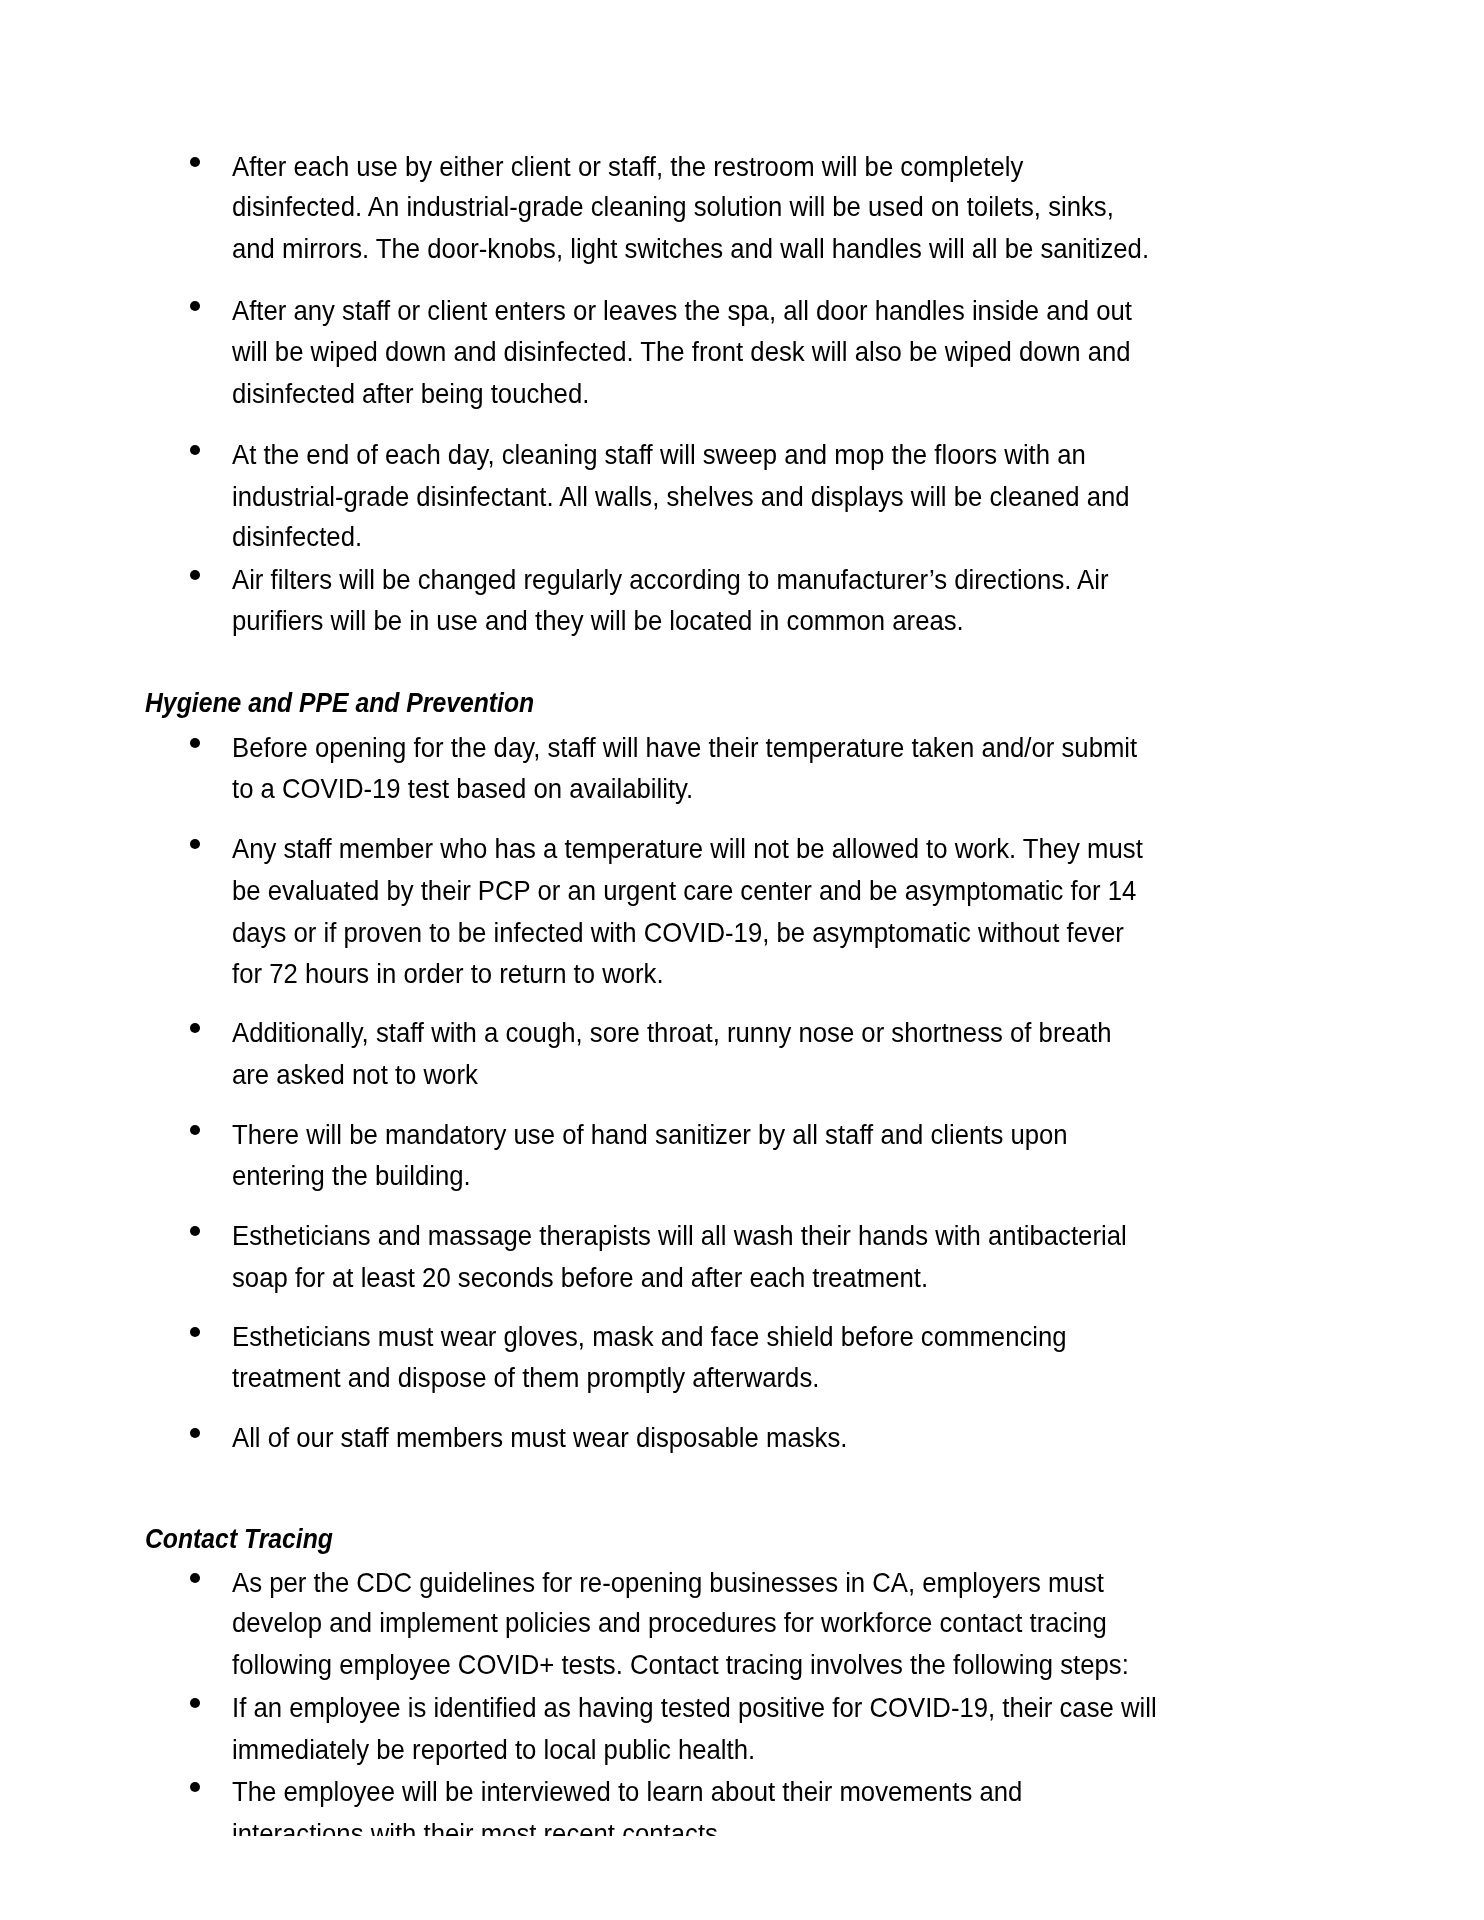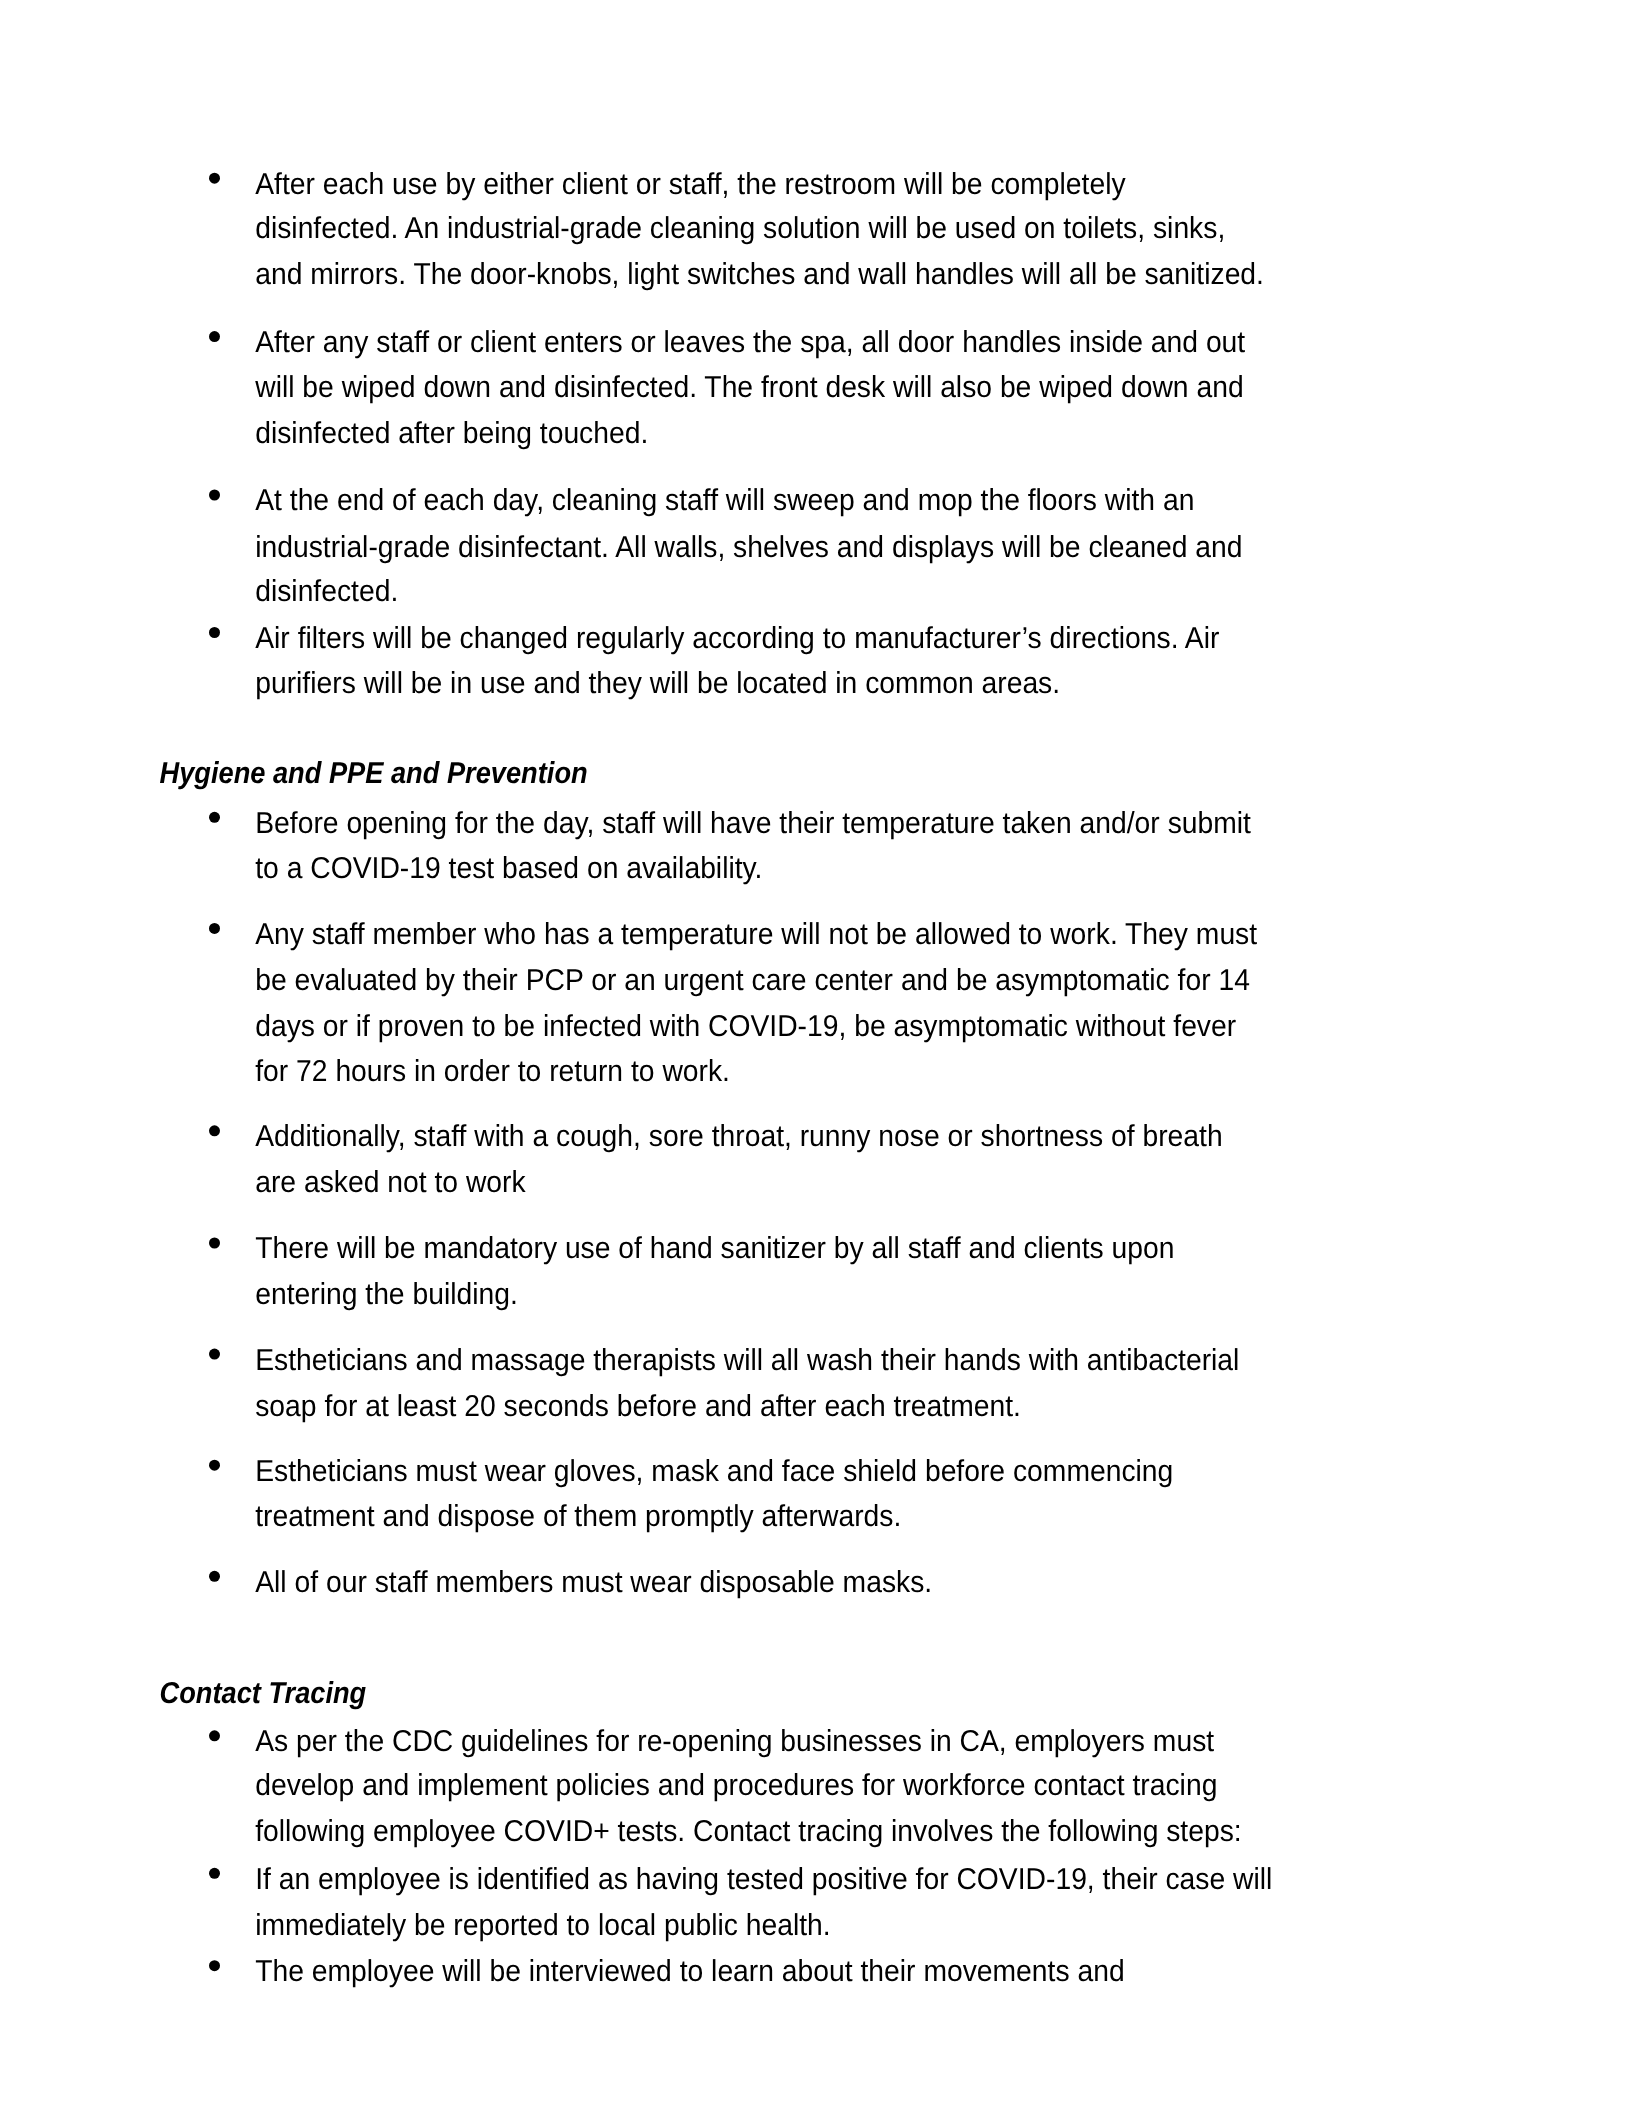--- a/index.html
+++ b/index.html
@@ -108,14 +108,17 @@
   <div class="line" style="top:1566px;">As per the CDC guidelines for re-opening businesses in CA, employers must</div>
   <div class="line" style="top:1606px;">develop and implement policies and procedures for workforce contact tracing</div>
   <div class="line" style="top:1648px;">following employee COVID+ tests. Contact tracing involves the following steps:</div>
 
   <div class="bullet" style="top:1698px;"></div>
   <div class="line" style="top:1691px;">If an employee is identified as having tested positive for COVID-19, their case will</div>
   <div class="line" style="top:1733px;">immediately be reported to local public health.</div>
 
   <div class="bullet" style="top:1782px;"></div>
   <div class="line" style="top:1775px;">The employee will be interviewed to learn about their movements and</div>
+  <div class="clip">
+    <div class="line" style="top:37px;">interactions with their most recent contacts</div>
+  </div>
 
 </div>
 
 </body></html>

